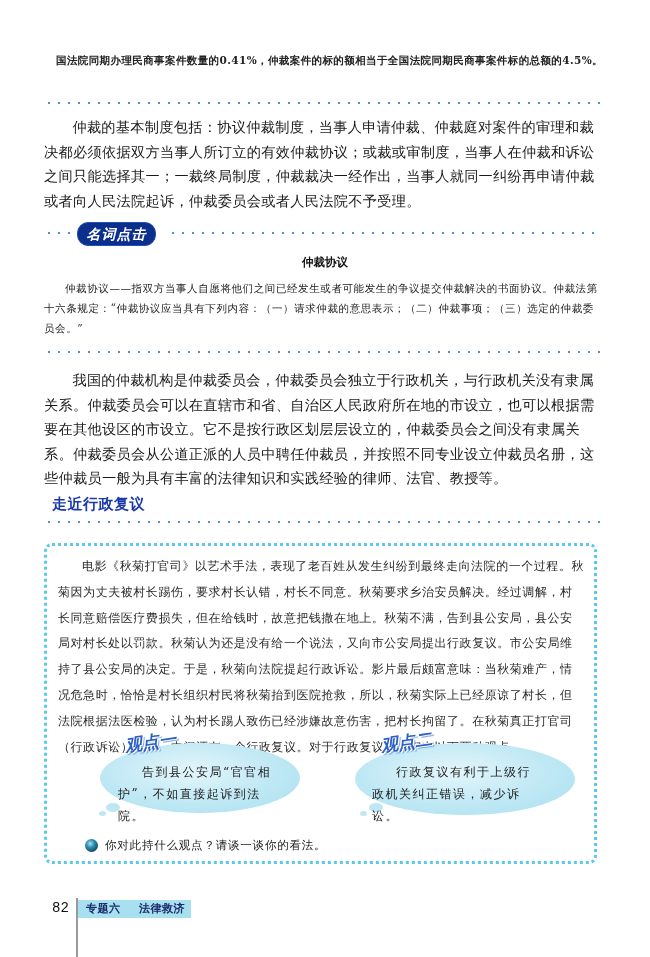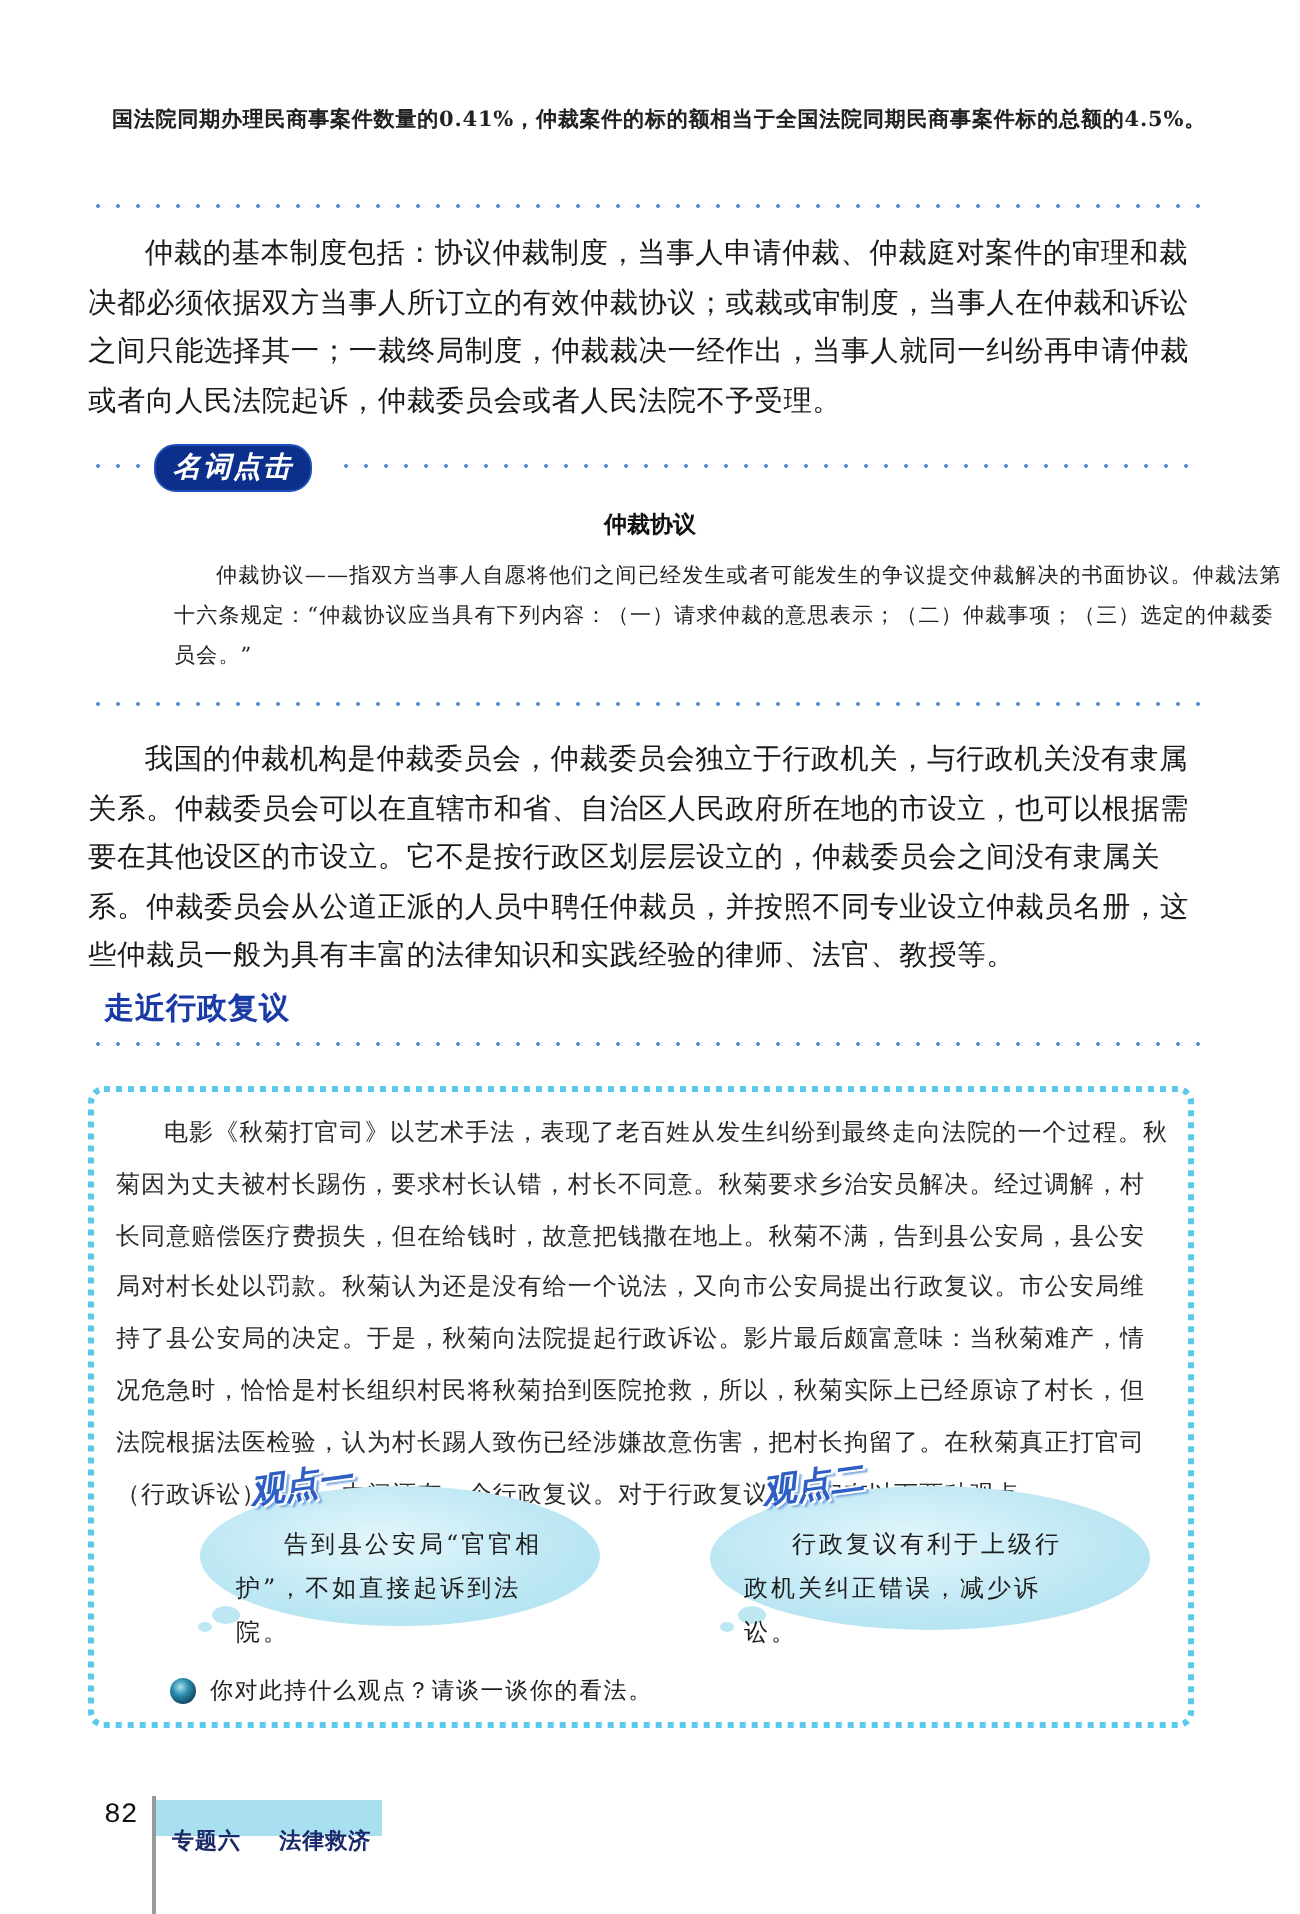--- a/index.html
+++ b/index.html
@@ -48,36 +48,36 @@
   }
   .bubble-text { position:absolute; font-size:12px; line-height:22px; letter-spacing:1.5px; color:#1d1d1d; }
 
   .question { position:absolute; left:105px; top:838px; font-size:11.5px; letter-spacing:0.8px; color:#222; }
   .ball-icon { position:absolute; left:85px; top:839px; width:13px; height:13px; border-radius:50%;
     background: radial-gradient(circle at 40% 35%, #aee0f0 0%, #2e8fb0 35%, #0e3e56 80%); }
 
   .page-num { position:absolute; left:52px; top:900px; font-family:Liberation Mono, monospace; font-size:14px; color:#111; }
   .footer-rule { position:absolute; left:76px; top:898px; width:2px; height:59px; background:#9a9a9a; }
   .footer-tab { position:absolute; left:78px; top:900px; width:113px; height:18px; background:#a8e0f0; }
-  .footer-label { position:absolute; left:86px; top:901px; font-family:Liberation Sans, sans-serif;
-    font-weight:bold; font-size:11px; color:#1a2a6a; letter-spacing:0.5px;margin-top:12px; }
+  .footer-label { position:absolute; left:86px; top:901px; font-family:Liberation Serif, serif;
+    font-weight:bold; font-size:11px; color:#1a2a6a; letter-spacing:0.5px; }
 </style>
 </head>
 <body>
 
 <div class="abs small-para" style="left:44px; top:50px; width:556px;padding-left:12px;">国法院同期办理民商事案件数量的0.41%，仲裁案件的标的额相当于全国法院同期民商事案件标的总额的4.5%。</div>
 <div class="dotline" style="left:44px; top:102px; width:556px;"></div>
 
 <div class="abs body-para indent" style="left:44px; top:115px; width:556px;">仲裁的基本制度包括：协议仲裁制度，当事人申请仲裁、仲裁庭对案件的审理和裁决都必须依据双方当事人所订立的有效仲裁协议；或裁或审制度，当事人在仲裁和诉讼之间只能选择其一；一裁终局制度，仲裁裁决一经作出，当事人就同一纠纷再申请仲裁或者向人民法院起诉，仲裁委员会或者人民法院不予受理。</div>
 
 <div class="dotline" style="left:44px; top:232px; width:32px;"></div>
 <div class="term-badge">名词点击</div>
 <div class="dotline" style="left:168px; top:232px; width:432px;"></div>
 <div class="term-title">仲裁协议</div>
-<div class="abs term-body indent" style="left:44px; top:278px; width:558px;margin-left:43px;">仲裁协议——指双方当事人自愿将他们之间已经发生或者可能发生的争议提交仲裁解决的书面协议。仲裁法第十六条规定：“仲裁协议应当具有下列内容：（一）请求仲裁的意思表示；（二）仲裁事项；（三）选定的仲裁委员会。”</div>
+<div class="abs term-body indent" style="left:44px; top:278px; width:558px;">仲裁协议——指双方当事人自愿将他们之间已经发生或者可能发生的争议提交仲裁解决的书面协议。仲裁法第十六条规定：“仲裁协议应当具有下列内容：（一）请求仲裁的意思表示；（二）仲裁事项；（三）选定的仲裁委员会。”</div>
 <div class="dotline" style="left:44px; top:351px; width:556px;"></div>
 
 <div class="abs body-para indent" style="left:44px; top:368px; width:556px;">我国的仲裁机构是仲裁委员会，仲裁委员会独立于行政机关，与行政机关没有隶属关系。仲裁委员会可以在直辖市和省、自治区人民政府所在地的市设立，也可以根据需要在其他设区的市设立。它不是按行政区划层层设立的，仲裁委员会之间没有隶属关系。仲裁委员会从公道正派的人员中聘任仲裁员，并按照不同专业设立仲裁员名册，这些仲裁员一般为具有丰富的法律知识和实践经验的律师、法官、教授等。</div>
 
 <div class="section-title">走近行政复议</div>
 <div class="dotline" style="left:44px; top:521px; width:556px;"></div>
 
 <div class="case-box"></div>
 <div class="abs case-text indent" style="left:58px; top:554px; width:526px;">电影《秋菊打官司》以艺术手法，表现了老百姓从发生纠纷到最终走向法院的一个过程。秋菊因为丈夫被村长踢伤，要求村长认错，村长不同意。秋菊要求乡治安员解决。经过调解，村长同意赔偿医疗费损失，但在给钱时，故意把钱撒在地上。秋菊不满，告到县公安局，县公安局对村长处以罚款。秋菊认为还是没有给一个说法，又向市公安局提出行政复议。市公安局维持了县公安局的决定。于是，秋菊向法院提起行政诉讼。影片最后颇富意味：当秋菊难产，情况危急时，恰恰是村长组织村民将秋菊抬到医院抢救，所以，秋菊实际上已经原谅了村长，但法院根据法医检验，认为村长踢人致伤已经涉嫌故意伤害，把村长拘留了。在秋菊真正打官司（行政诉讼）之前，中间还有一个行政复议。对于行政复议，人们有以下两种观点。</div>
 

